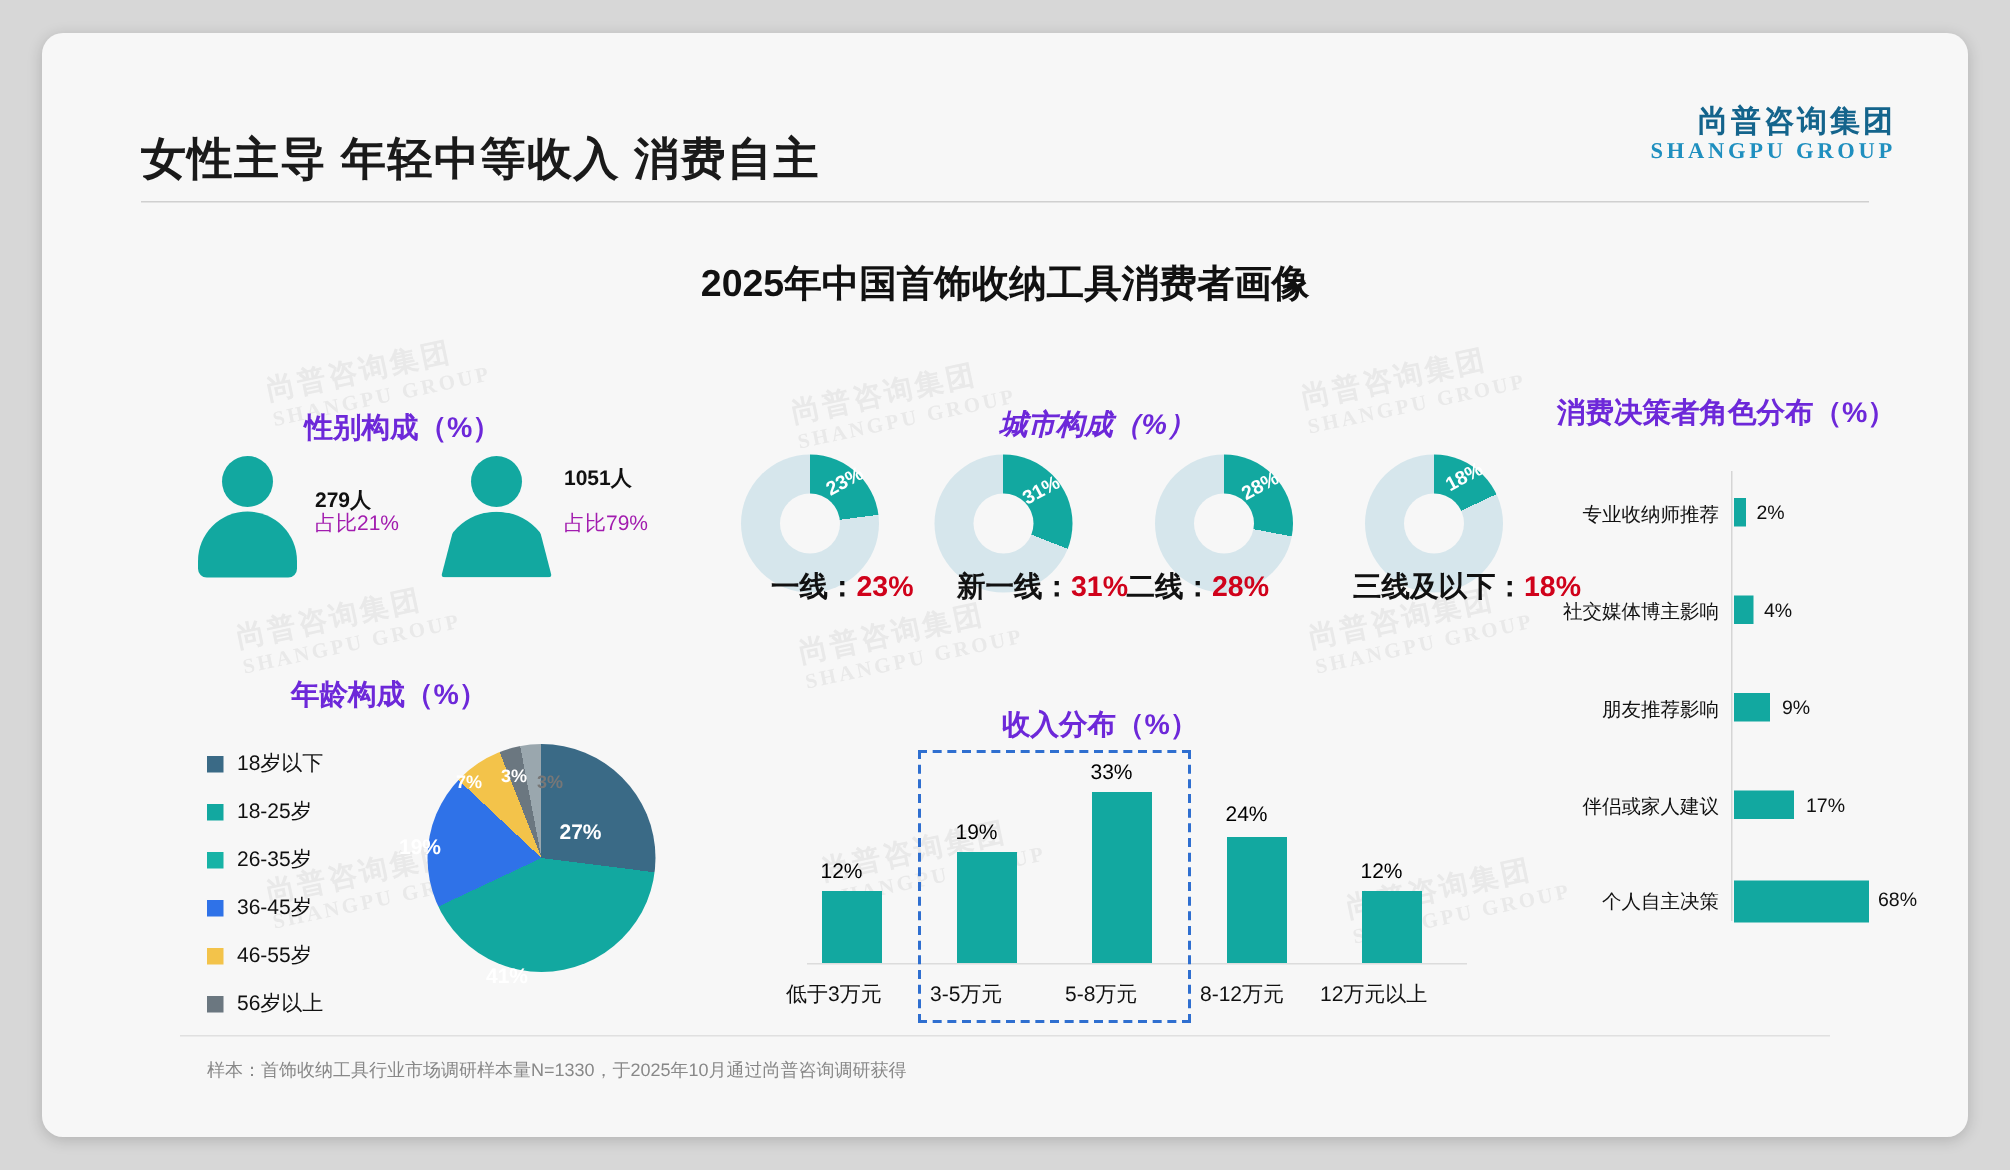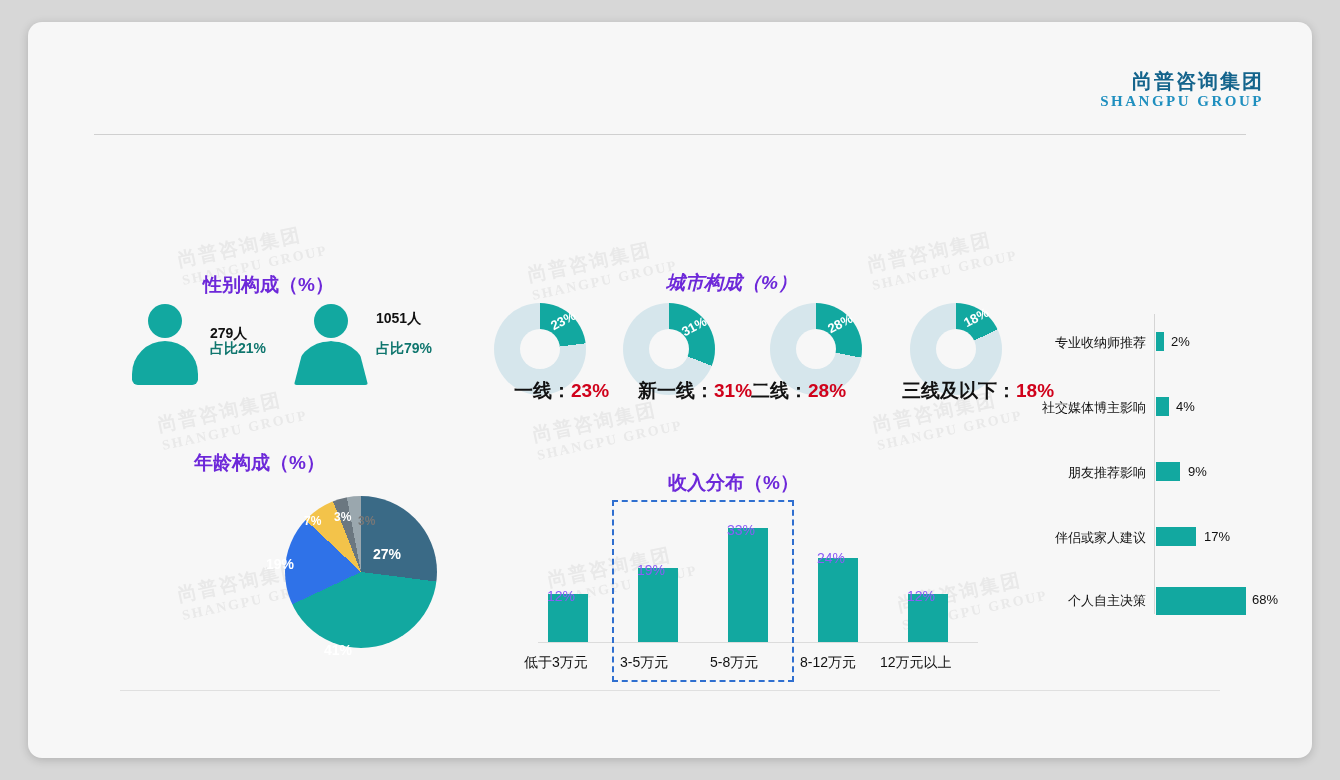--- a/index.html
+++ b/index.html
@@ -17,36 +17,36 @@
   .wm .a{font-size:19px;letter-spacing:2px;display:block;}
   .wm .b{font-size:14px;letter-spacing:2px;display:block;font-family:"Liberation Serif",serif;}
   .sec-title{position:absolute;font-size:19px;font-weight:bold;color:#6d28d9;white-space:nowrap;}
   
   .person{position:absolute;}
   .p-head{width:34px;height:34px;border-radius:50%;background:#12a8a0;margin:0 auto;}
   .p-body{width:66px;height:44px;background:#12a8a0;border-radius:34px 34px 6px 6px;margin-top:3px;}
   .p-body.f{width:74px;border-radius:40px 40px 3px 3px;
     clip-path:polygon(50% 0,72% 4%,88% 22%,100% 100%,0 100%,12% 22%,28% 4%);}
   .lbl-n{position:absolute;font-size:14px;font-weight:bold;color:#111;white-space:nowrap;}
-  .lbl-p{position:absolute;font-size:14px;font-weight:bold;color:#0f766e;white-space:nowrap;}
+  .lbl-p{position:absolute;font-size:14px;font-weight:normal;color:#a21caf;white-space:nowrap;}
   
   .donut{position:absolute;width:92px;height:92px;border-radius:50%;}
   .donut .hole{position:absolute;left:26px;top:26px;width:40px;height:40px;border-radius:50%;background:#f7f7f7;}
   .donut .dl{position:absolute;font-size:13px;font-weight:bold;color:#fff;transform:rotate(-28deg);}
   .donut-cap{position:absolute;font-size:19px;font-weight:bold;color:#111;white-space:nowrap;margin-left:22px;}
   
   .legend{position:absolute;}
   .legend div{display:flex;align-items:center;margin-bottom:14px;font-size:14px;color:#111;}
   .legend i{width:11px;height:11px;margin-right:9px;display:inline-block;}
   .pie{position:absolute;width:152px;height:152px;border-radius:50%;}
   .pie-lbl{position:absolute;font-size:14px;font-weight:bold;color:#fff;white-space:nowrap;}
   
   .axis{position:absolute;background:#dcdcdc;height:1px;}
   .bar{position:absolute;background:#12a8a0;}
-  .bar-val{position:absolute;font-size:14px;color:#8b5cf6;white-space:nowrap;margin-top:16px;}
+  .bar-val{position:absolute;font-size:14px;color:#000000;white-space:nowrap;}
   .bar-cat{position:absolute;font-size:14px;color:#111;white-space:nowrap;}
   .dash{position:absolute;border:2px dashed #2f6fd0;}
   
   .rb-axis{position:absolute;width:1px;background:#d5d5d5;}
   .rb{position:absolute;background:#12a8a0;height:19px;}
   .rb-lbl{position:absolute;font-size:13px;color:#111;white-space:nowrap;text-align:right;}
   .rb-val{position:absolute;font-size:13px;color:#111;white-space:nowrap;}
   .note-rule{position:absolute;left:92px;top:668px;width:1100px;height:1px;background:#e0e0e0;}
   .note{position:absolute;left:110px;top:683px;font-size:12px;color:#888;}
   .ftr{position:absolute;left:0;bottom:0;width:100%;height:38px;background:#ececec;}
@@ -90,43 +90,71 @@
   <div class="wm" style="left:520px;top:530px;">
         <span class="a">尚普咨询集团</span>
         <span class="b">SHANGPU GROUP</span>
       </div>
   <div class="wm" style="left:870px;top:555px;">
         <span class="a">尚普咨询集团</span>
         <span class="b">SHANGPU GROUP</span>
       </div>
 
   <div class="hdr">
+    <div class="hdr-title">女性主导 年轻中等收入 消费自主</div>
     <div class="logo">
       <div class="logo-cn">尚普咨询集团</div>
       <div class="logo-en">SHANGPU GROUP</div>
     </div>
   </div>
   <div class="hdr-rule"></div>
 
+  <div class="maintitle">2025年中国首饰收纳工具消费者画像</div>
 
   <div class="sec-title" style="left:175px;top:250px;">性别构成（%）</div>
   <div class="person" style="left:104px;top:282px;">
     <div class="p-head"></div>
         <div class="p-body"></div>
   </div>
   <div class="lbl-n" style="left:182px;top:288px;margin-top:15px;">279人</div>
   <div class="lbl-p" style="left:182px;top:318px;">占比21%</div>
   <div class="person" style="left:266px;top:282px;">
     <div class="p-head"></div>
         <div class="p-body f"></div>
   </div>
   <div class="lbl-n" style="left:348px;top:288px;">1051人</div>
   <div class="lbl-p" style="left:348px;top:318px;">占比79%</div>
 
   <div class="sec-title" style="left:166px;top:428px;">年龄构成（%）</div>
+  <div class="legend" style="left:110px;top:478px;">
+    <div>
+          <i style="background:#3a6a86"></i>
+          <span>18岁以下</span>
+        </div>
+    <div>
+          <i style="background:#12a8a0"></i>
+          <span>18-25岁</span>
+        </div>
+    <div>
+          <i style="background:#17b3a6"></i>
+          <span>26-35岁</span>
+        </div>
+    <div>
+          <i style="background:#2f72e8"></i>
+          <span>36-45岁</span>
+        </div>
+    <div>
+          <i style="background:#f3c34a"></i>
+          <span>46-55岁</span>
+        </div>
+    <div>
+          <i style="background:#6b7780"></i>
+          <span>56岁以上</span>
+        </div>
+  </div>
   <div class="pie" style="left:257px;top:474px;background:conic-gradient(
       #3a6a86 0deg 97.2deg,
       #12a8a0 97.2deg 244.8deg,
       #2f72e8 244.8deg 313.2deg,
       #f3c34a 313.2deg 338.4deg,
       #6b7780 338.4deg 349.2deg,
       #9aa7ae 349.2deg 360deg);"></div>
   <div class="pie-lbl" style="left:345px;top:524px;">27%</div>
   <div class="pie-lbl" style="left:296px;top:620px;">41%</div>
   <div class="pie-lbl" style="left:238px;top:534px;">19%</div>
@@ -181,20 +209,21 @@
   <div class="bar-cat" style="left:682px;top:632px;">5-8万元</div>
 
   <div class="bar" style="left:790px;top:536px;width:40px;height:84px;"></div>
   <div class="bar-val" style="left:789px;top:512px;text-align:center;">24%</div>
   <div class="bar-cat" style="left:772px;top:632px;">8-12万元</div>
 
   <div class="bar" style="left:880px;top:572px;width:40px;height:48px;"></div>
   <div class="bar-val" style="left:879px;top:550px;">12%</div>
   <div class="bar-cat" style="left:852px;top:632px;">12万元以上</div>
 
+  <div class="sec-title" style="left:1010px;top:240px;">消费决策者角色分布（%）</div>
   <div class="rb-axis" style="left:1126px;top:292px;height:300px;"></div>
 
   <div class="rb-lbl" style="left:966px;top:312px;width:152px;">专业收纳师推荐</div>
   <div class="rb" style="left:1128px;top:310px;width:8px;"></div>
   <div class="rb-val" style="left:1143px;top:312px;">2%</div>
 
   <div class="rb-lbl" style="left:952px;top:377px;width:166px;">社交媒体博主影响</div>
   <div class="rb" style="left:1128px;top:375px;width:13px;"></div>
   <div class="rb-val" style="left:1148px;top:377px;">4%</div>
 
@@ -204,15 +233,16 @@
 
   <div class="rb-lbl" style="left:966px;top:507px;width:152px;">伴侣或家人建议</div>
   <div class="rb" style="left:1128px;top:505px;width:40px;"></div>
   <div class="rb-val" style="left:1176px;top:507px;">17%</div>
 
   <div class="rb-lbl" style="left:966px;top:570px;width:152px;">个人自主决策</div>
   <div class="rb" style="left:1128px;top:565px;width:90px;height:28px;"></div>
   <div class="rb-val" style="left:1224px;top:570px;">68%</div>
 
   <div class="note-rule"></div>
+  <div class="note">样本：首饰收纳工具行业市场调研样本量N=1330，于2025年10月通过尚普咨询调研获得</div>
 
  </div>
 </div>
 
 </body></html>

